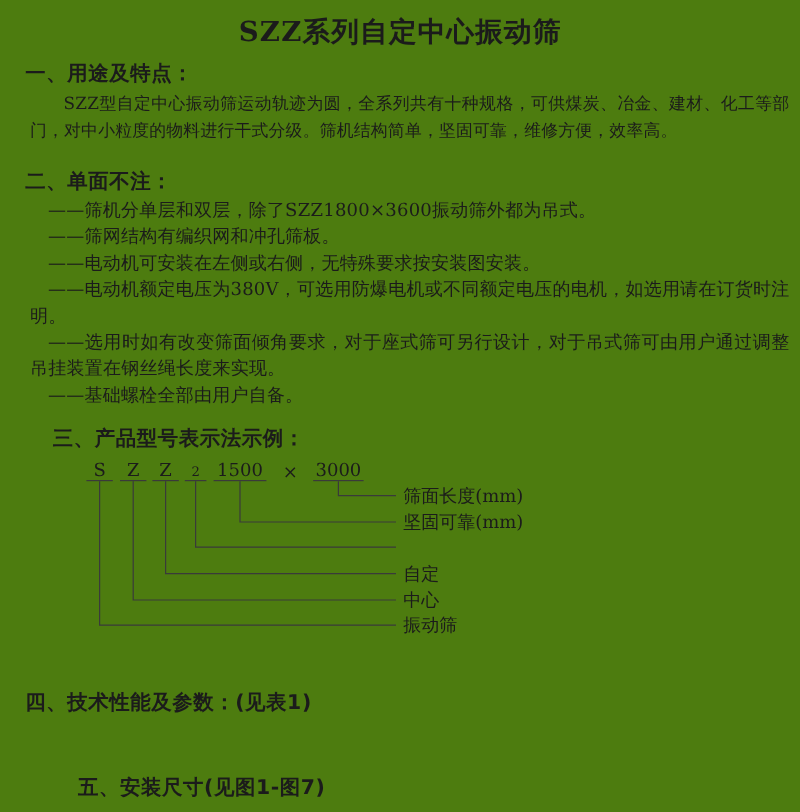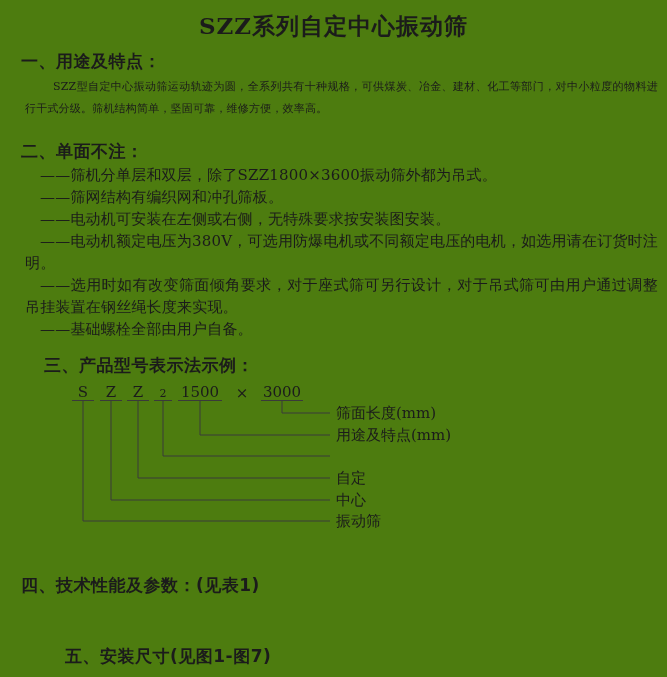--- a/index.html
+++ b/index.html
@@ -24,21 +24,21 @@
     font-weight: bold; font-size: 17px; letter-spacing: 0.5px;
     white-space: nowrap;
   }
   .h1 { top: 50px; }
   .h2 { top: 140px; }
   .h3 { top: 354px; margin-left: 23px; }
   .h4 { top: 574px; }
   .h5 { top: 645px; margin-left: 44px; }
   .body-para {
     position: absolute; left: 25px; top: 76px; width: 633px;
-    font-size: 11px; line-height: 22px;
+    font-size: 14px; line-height: 22px;
     text-align: justify; text-indent: 28px; letter-spacing: 0.2px;
   }
   .notes-list {
     position: absolute; left: 25px; top: 164px; width: 633px;
     font-size: 15px; line-height: 22px; letter-spacing: 0.2px;
   }
   .notes-list p { text-indent: 15px; text-align: justify; }
   .diagram {
     position: absolute; left: 0; top: 383px; width: 667px; height: 165px;
   }
@@ -105,21 +105,21 @@
 
     <span class="code-part cp-s">S</span>
     <span class="code-part cp-z1">Z</span>
     <span class="code-part cp-z2">Z</span>
     <span class="code-part cp-2 sub">2</span>
     <span class="code-part cp-1500">1500</span>
     <span class="code-part cp-x nounderline">×</span>
     <span class="code-part cp-3000">3000</span>
 
     <span class="model-label ml-0">筛面长度(mm)</span>
-    <span class="model-label ml-1">用途及特点(mm)</span>
+    <span class="model-label ml-1">坚固可靠(mm)</span>
     <span class="model-label ml-3">自定</span>
     <span class="model-label ml-4">中心</span>
     <span class="model-label ml-5">振动筛</span>
   </div>
 
   <div class="sec-heading h4">四、技术性能及参数：(见表1)</div>
 
   <div class="sec-heading h5">五、安装尺寸(见图1-图7)</div>
 
 </div>

